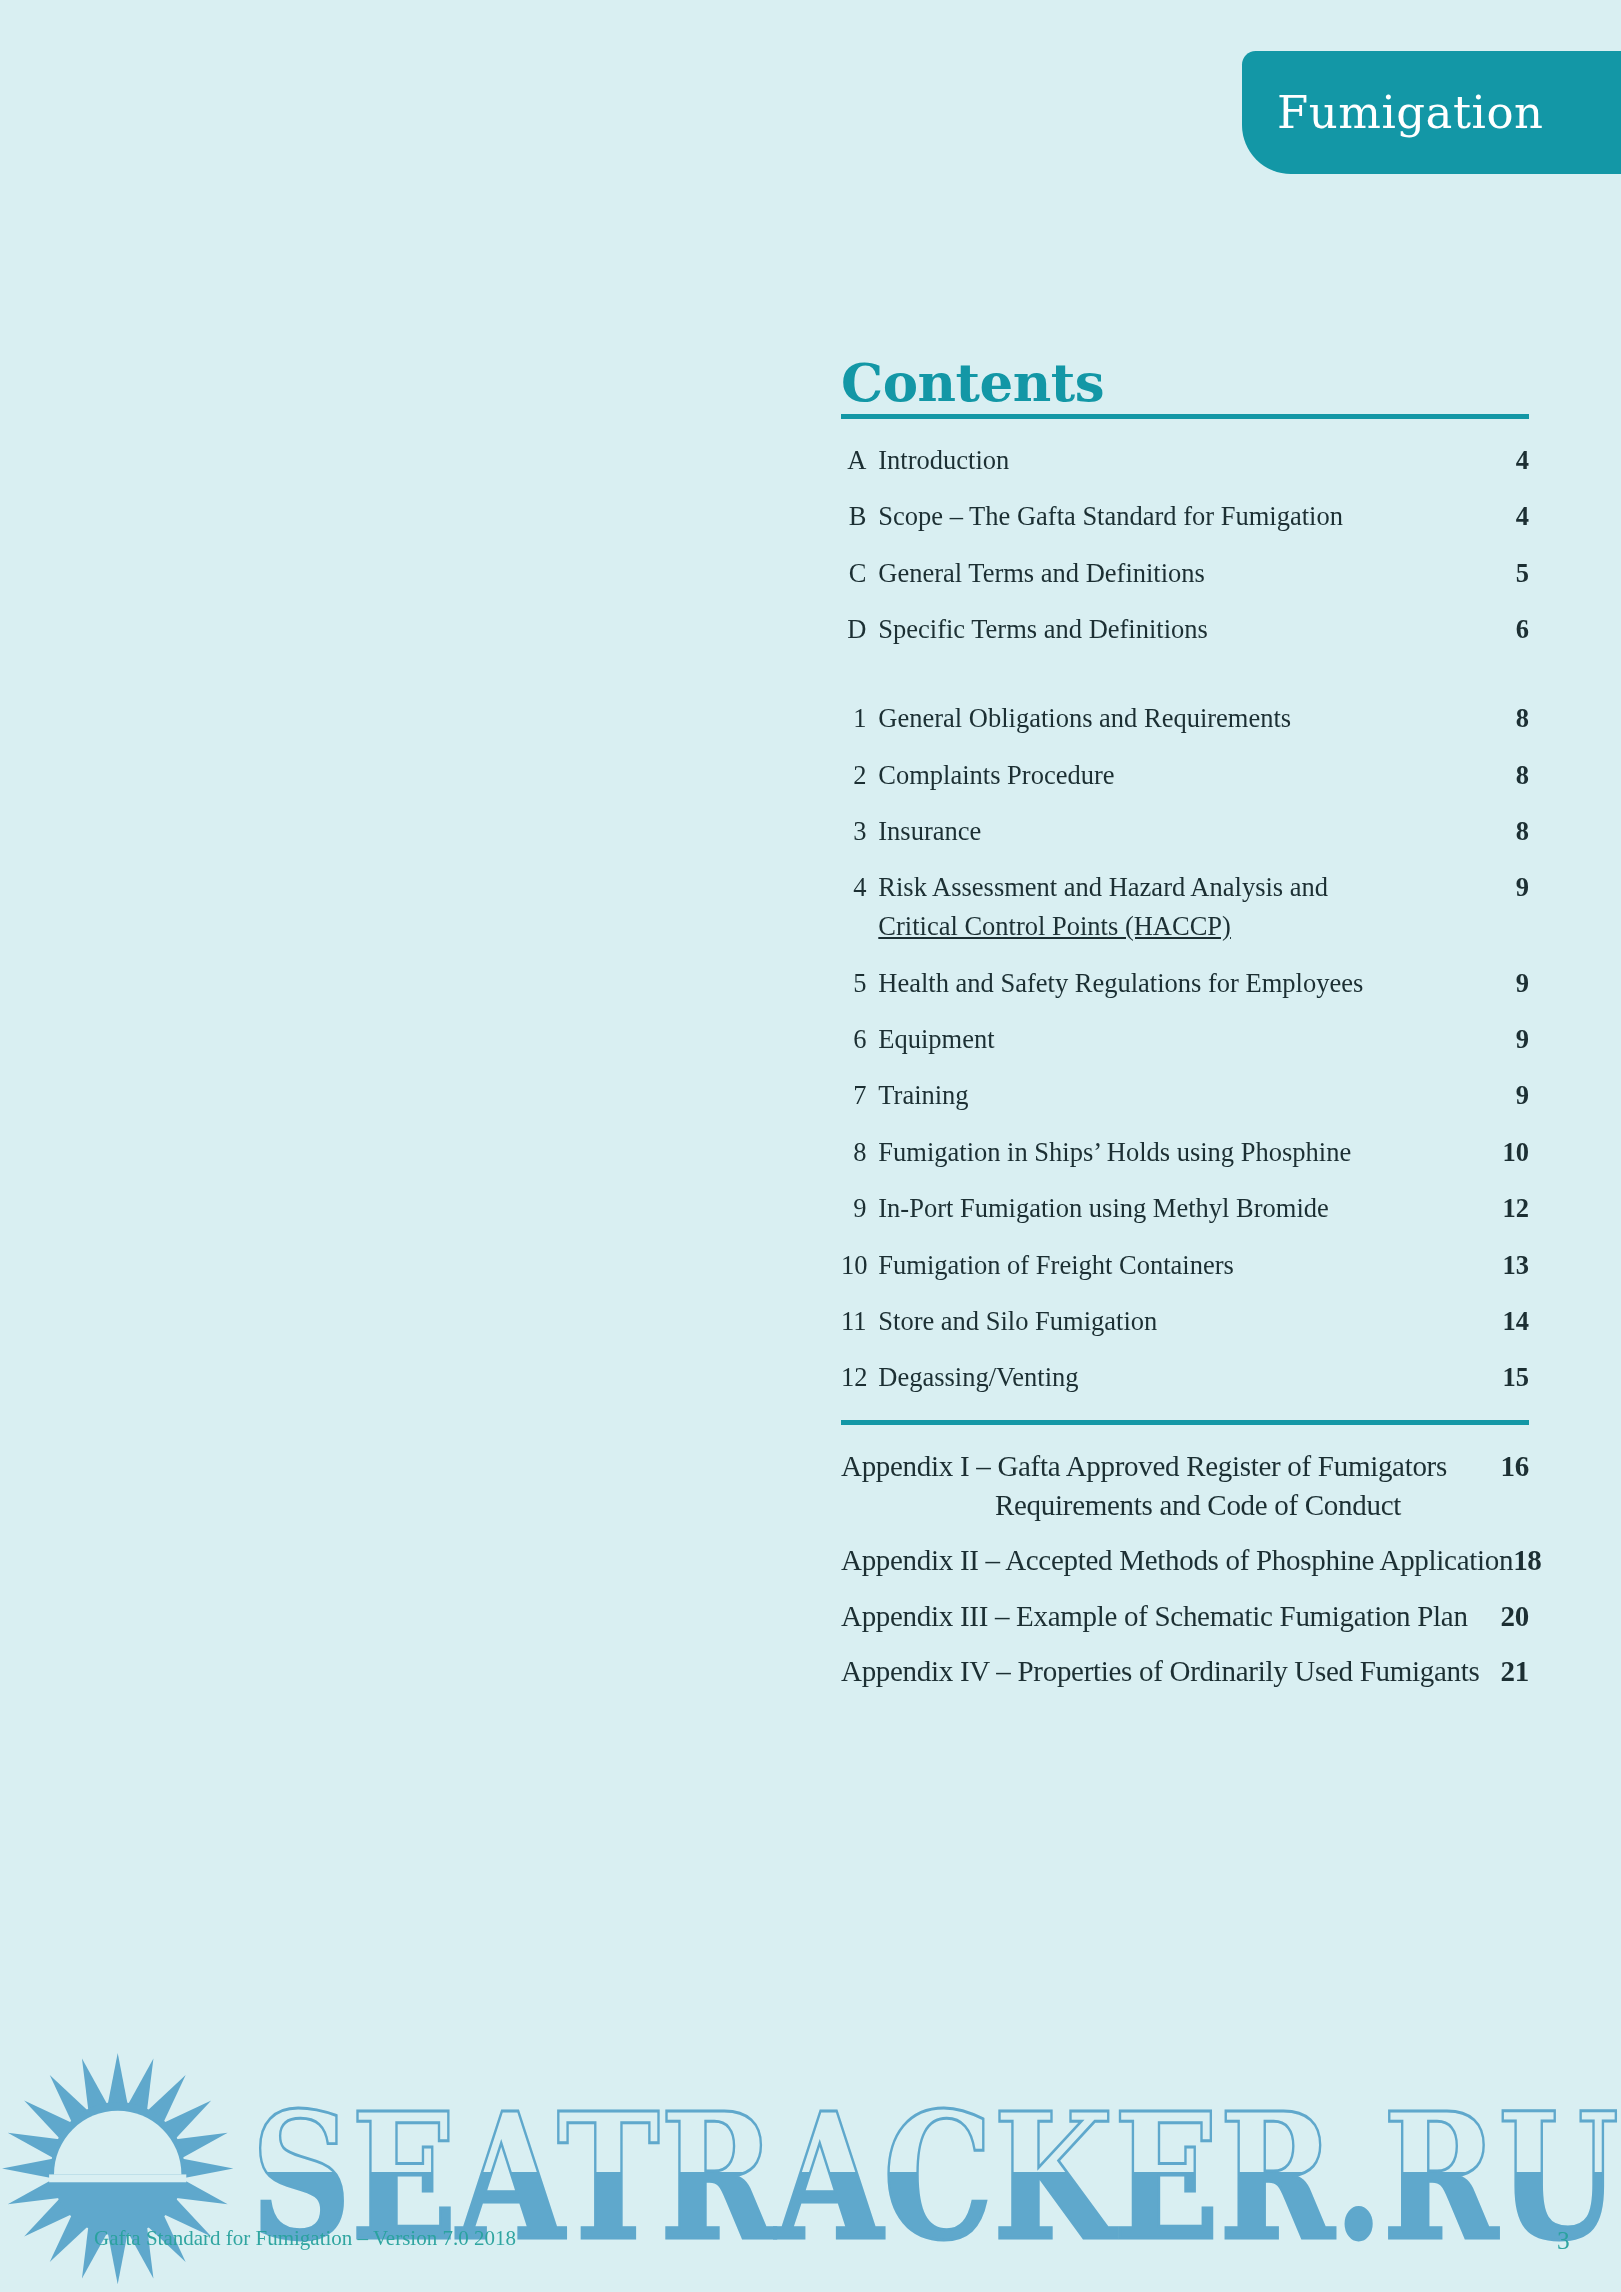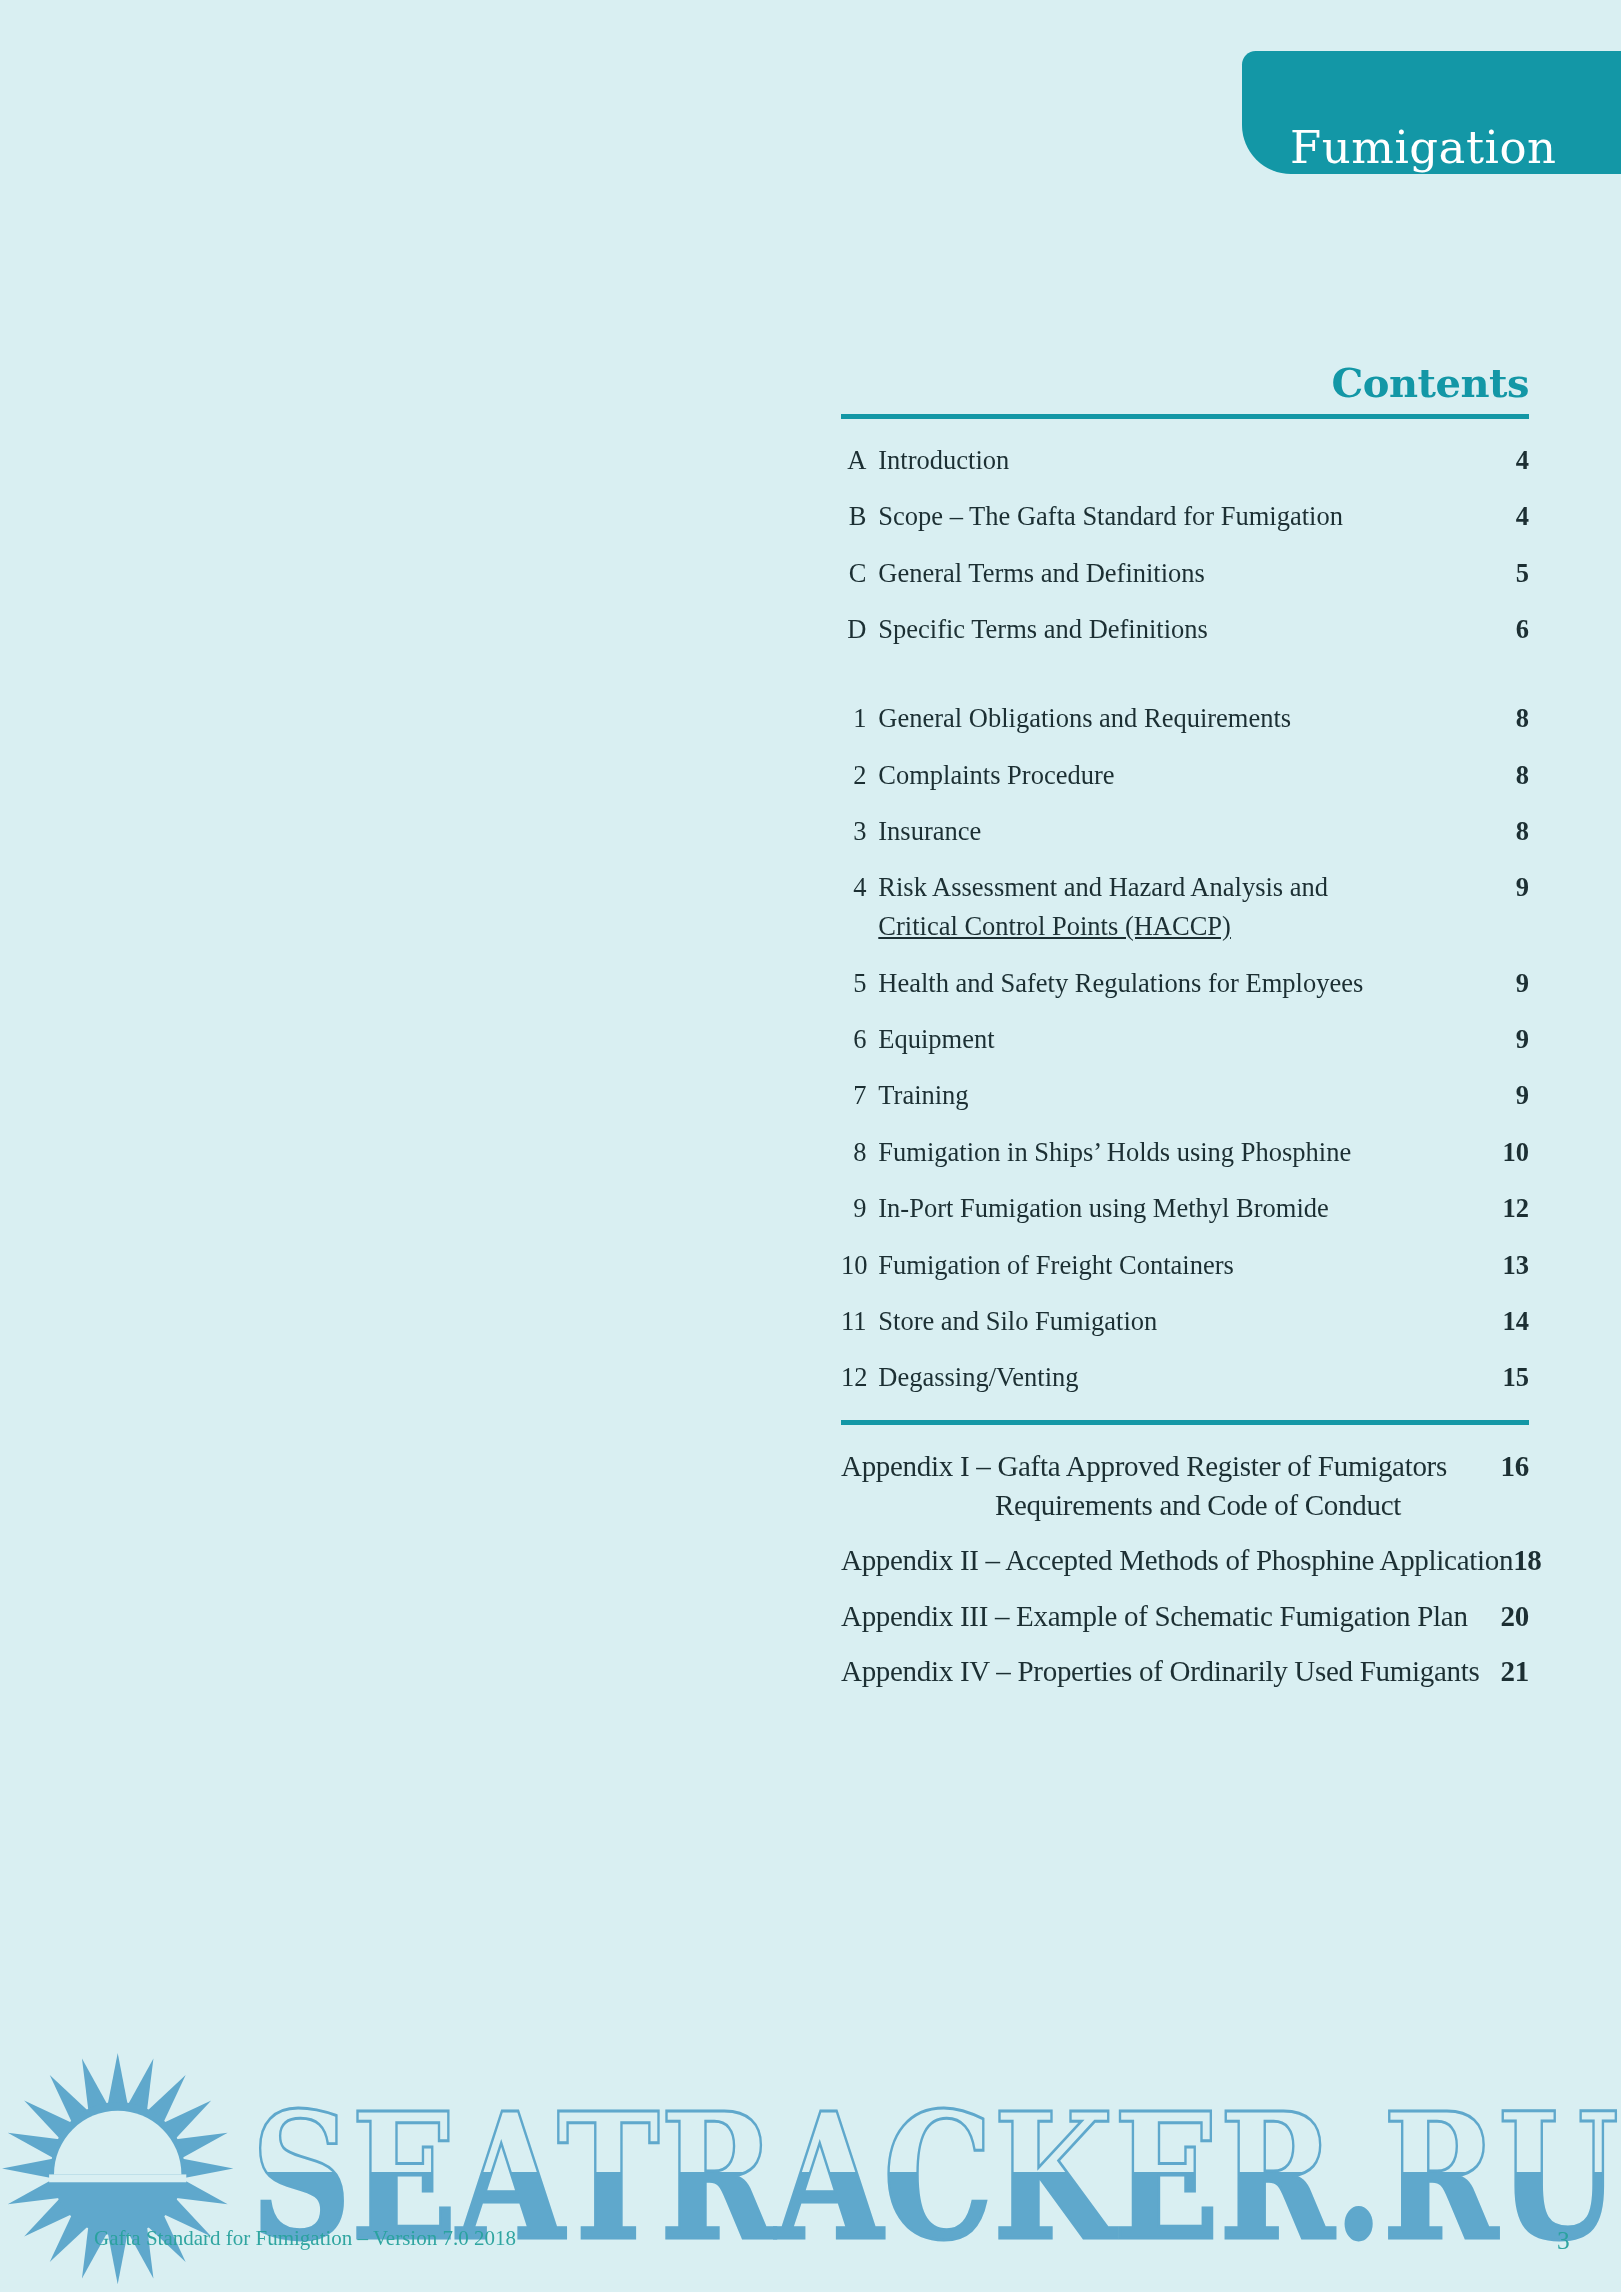--- a/index.html
+++ b/index.html
@@ -11,36 +11,35 @@
     font-family:"Liberation Serif",serif;
     color:var(--ink,#1c2f33);
     margin:0 auto;
   }
   
   .tab{
     position:absolute;
     left:1242px;top:51px;right:0;height:123px;
     background:var(--teal,#1397a6);
     border-radius:13.7px 0 0 49px;
-    display:flex;align-items:flex-end;
-    padding-left:48px;box-sizing:border-box;
+    display:flex;align-items:center;
+    padding-left:35px;box-sizing:border-box;
   }
   .tab span{
     font-family:"DejaVu Serif",serif;
     font-size:45px;color:#ffffff;letter-spacing:0.5px;
   }
   
   .content{
     position:absolute;left:841px;top:361px;width:688px;
   }
   h1.sec{
     margin:0;font-family:"DejaVu Serif",serif;font-weight:bold;
-    font-size:40px;line-height:43px;color:var(--teal,#1397a6);
+    font-size:53px;line-height:43px;color:var(--teal,#1397a6);
     letter-spacing:-0.5px;
-    text-align:right;
   }
   h1.appendices{margin-top:58px;}
   .rule{height:4.9px;background:var(--teal,#1397a6);margin-top:9.8px;}
   .list{margin-top:27.4px;}
   .toc-row{
     display:flex;align-items:flex-start;
     line-height:29px;font-size:26.5px;margin-bottom:27.4px;
     white-space:nowrap;
   }
   .toc-row.section-gap{margin-top:60px;}

